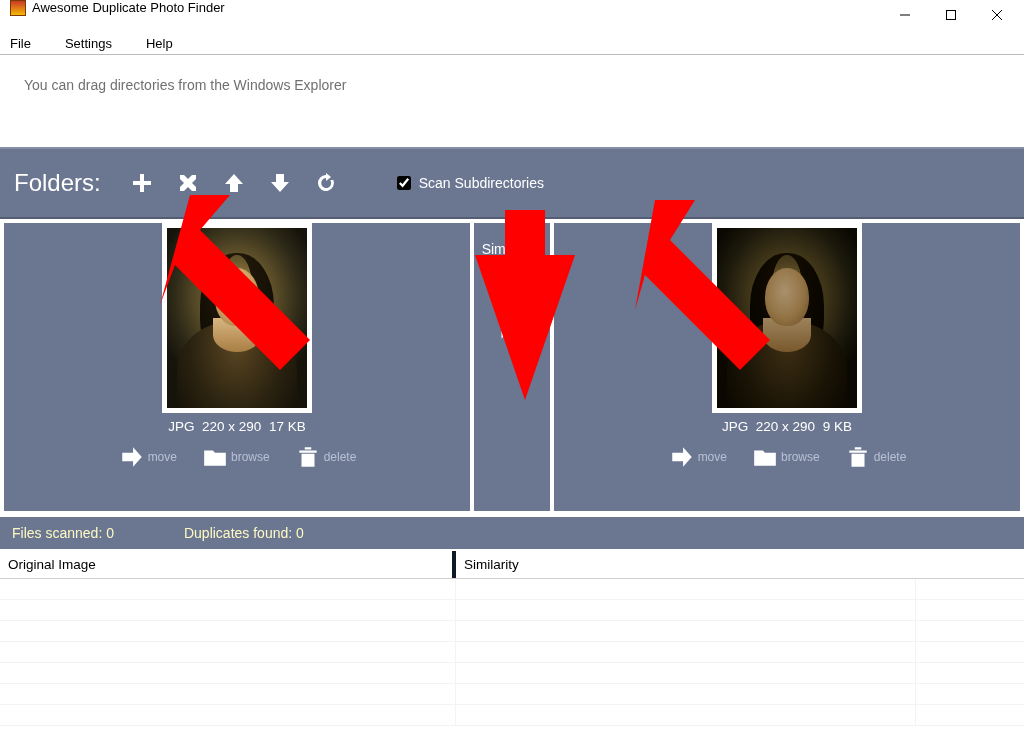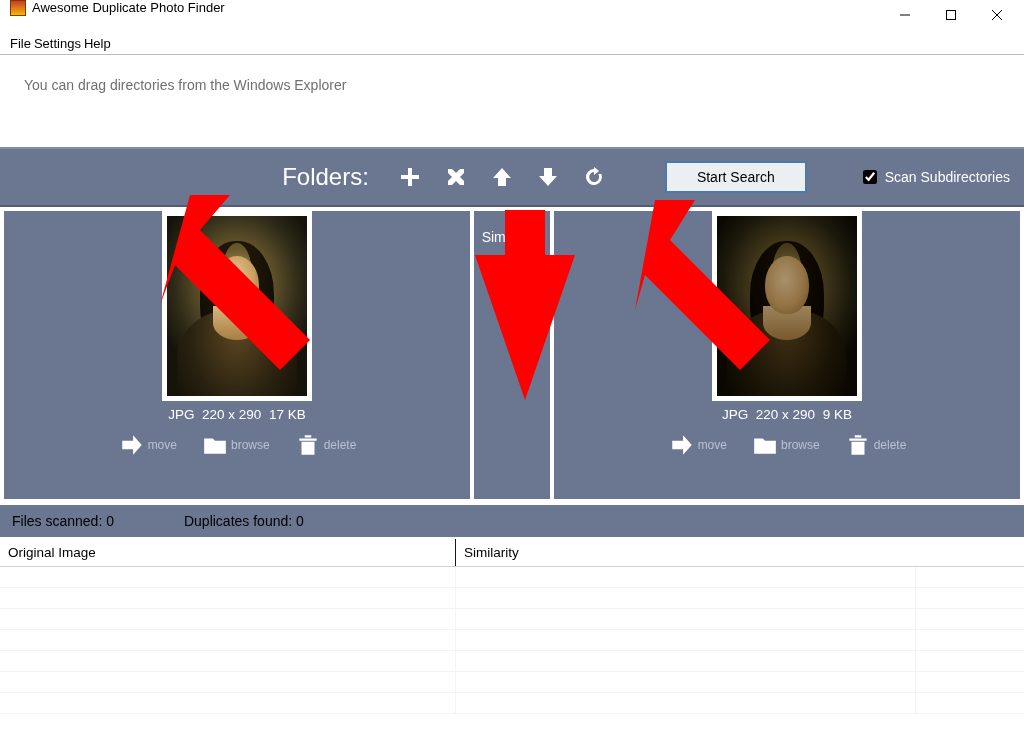--- a/index.html
+++ b/index.html
@@ -36,46 +36,45 @@
   }
   .win-btn svg { width: 12px; height: 12px; stroke: #000; stroke-width: 1; fill: none; }
 
   
   .menubar {
     height: 22px;
     display: flex;
     align-items: center;
     padding: 0 10px;
     background: #fff;
-    gap: 3px;
+    gap: 34px;
     font-size: 13px;
   }
   .menubar span { cursor: default; }
 
   
   .hint {
     border-top: 1px solid #bbb;
     height: 93px;
     padding: 22px 24px;
     color: #707070;
     font-size: 14px;
     background: #fff;
   }
 
   
   .folders-bar {
     background: #6b7691;
-    height: 60px;
+    height: 72px;
     display: flex;
     align-items: center;
     padding: 0 14px;
     gap: 16px;
     border-top: 2px solid #8590a8;
     border-bottom: 2px solid #545d73;
-    justify-content: flex-end;
   }
   .folders-label {
     color: #fff; font-size: 24px; font-weight: 400;
     margin-right: 10px;
   }
   .tb-icon {
     color: #fff;
     width: 30px; height: 30px;
     display: flex; align-items: center; justify-content: center;
   }
@@ -173,21 +172,21 @@
   .panel-actions {
     display: flex; gap: 24px; margin-top: 10px;
   }
   .pact { display: flex; flex-direction: row; align-items: center; gap: 2px; }
   .pact svg { width: 28px; height: 26px; fill: #fff; }
   .pact span { color: #b9c1d4; font-size: 12px; }
 
   
   .statusbar {
     background: #6b7691;
-    color: #000000;
+    color: #fef9c3;
     height: 34px;
     display: flex; align-items: center;
     padding: 0 12px;
     gap: 70px;
     font-size: 14px;
     border-top: 2px solid #fff;
   }
 
   
   .results {
@@ -195,21 +194,21 @@
     background: #fff;
   }
   .results-head {
     display: flex;
     border-bottom: 1px solid #d0d0d0;
     background: #fff;
     font-size: 13.5px;
   }
   .results-head > div {
     padding: 6px 8px;
-    border-right: 1px solid #0f172a;
+    border-right: 4px solid #0f172a;
   }
   .col-orig { width: 456px; }
   .col-dup { flex: 1; }
   .col-sim { width: 108px; border-right: none !important; }
   .results-body .row {
     display: flex; height: 21px;
     border-bottom: 1px solid #f3f3f3;
   }
   .results-body .row > div { border-right: 1px solid #f3f3f3; }
 
@@ -275,21 +274,20 @@
   <div class="tb-icon">
     <svg viewBox="0 0 24 24">
         <path d="M12 21l9-10h-5V3H8v8H3z"></path>
       </svg>
   </div>
   <div class="tb-icon">
     <svg viewBox="0 0 24 24">
         <path d="M12 4a8 8 0 1 0 7.4 5h-3.2A5 5 0 1 1 12 7v3l5-4-5-4z"></path>
       </svg>
   </div>
-  <button class="start-btn">Start Search</button>
   <label class="scan-sub">
     <input type="checkbox" checked="" style="">
     <span>Scan Subdirectories</span>
   </label>
 </div>
 
 <div class="previews">
   <div class="panel left">
     <div class="thumb">
       <div class="painting">

